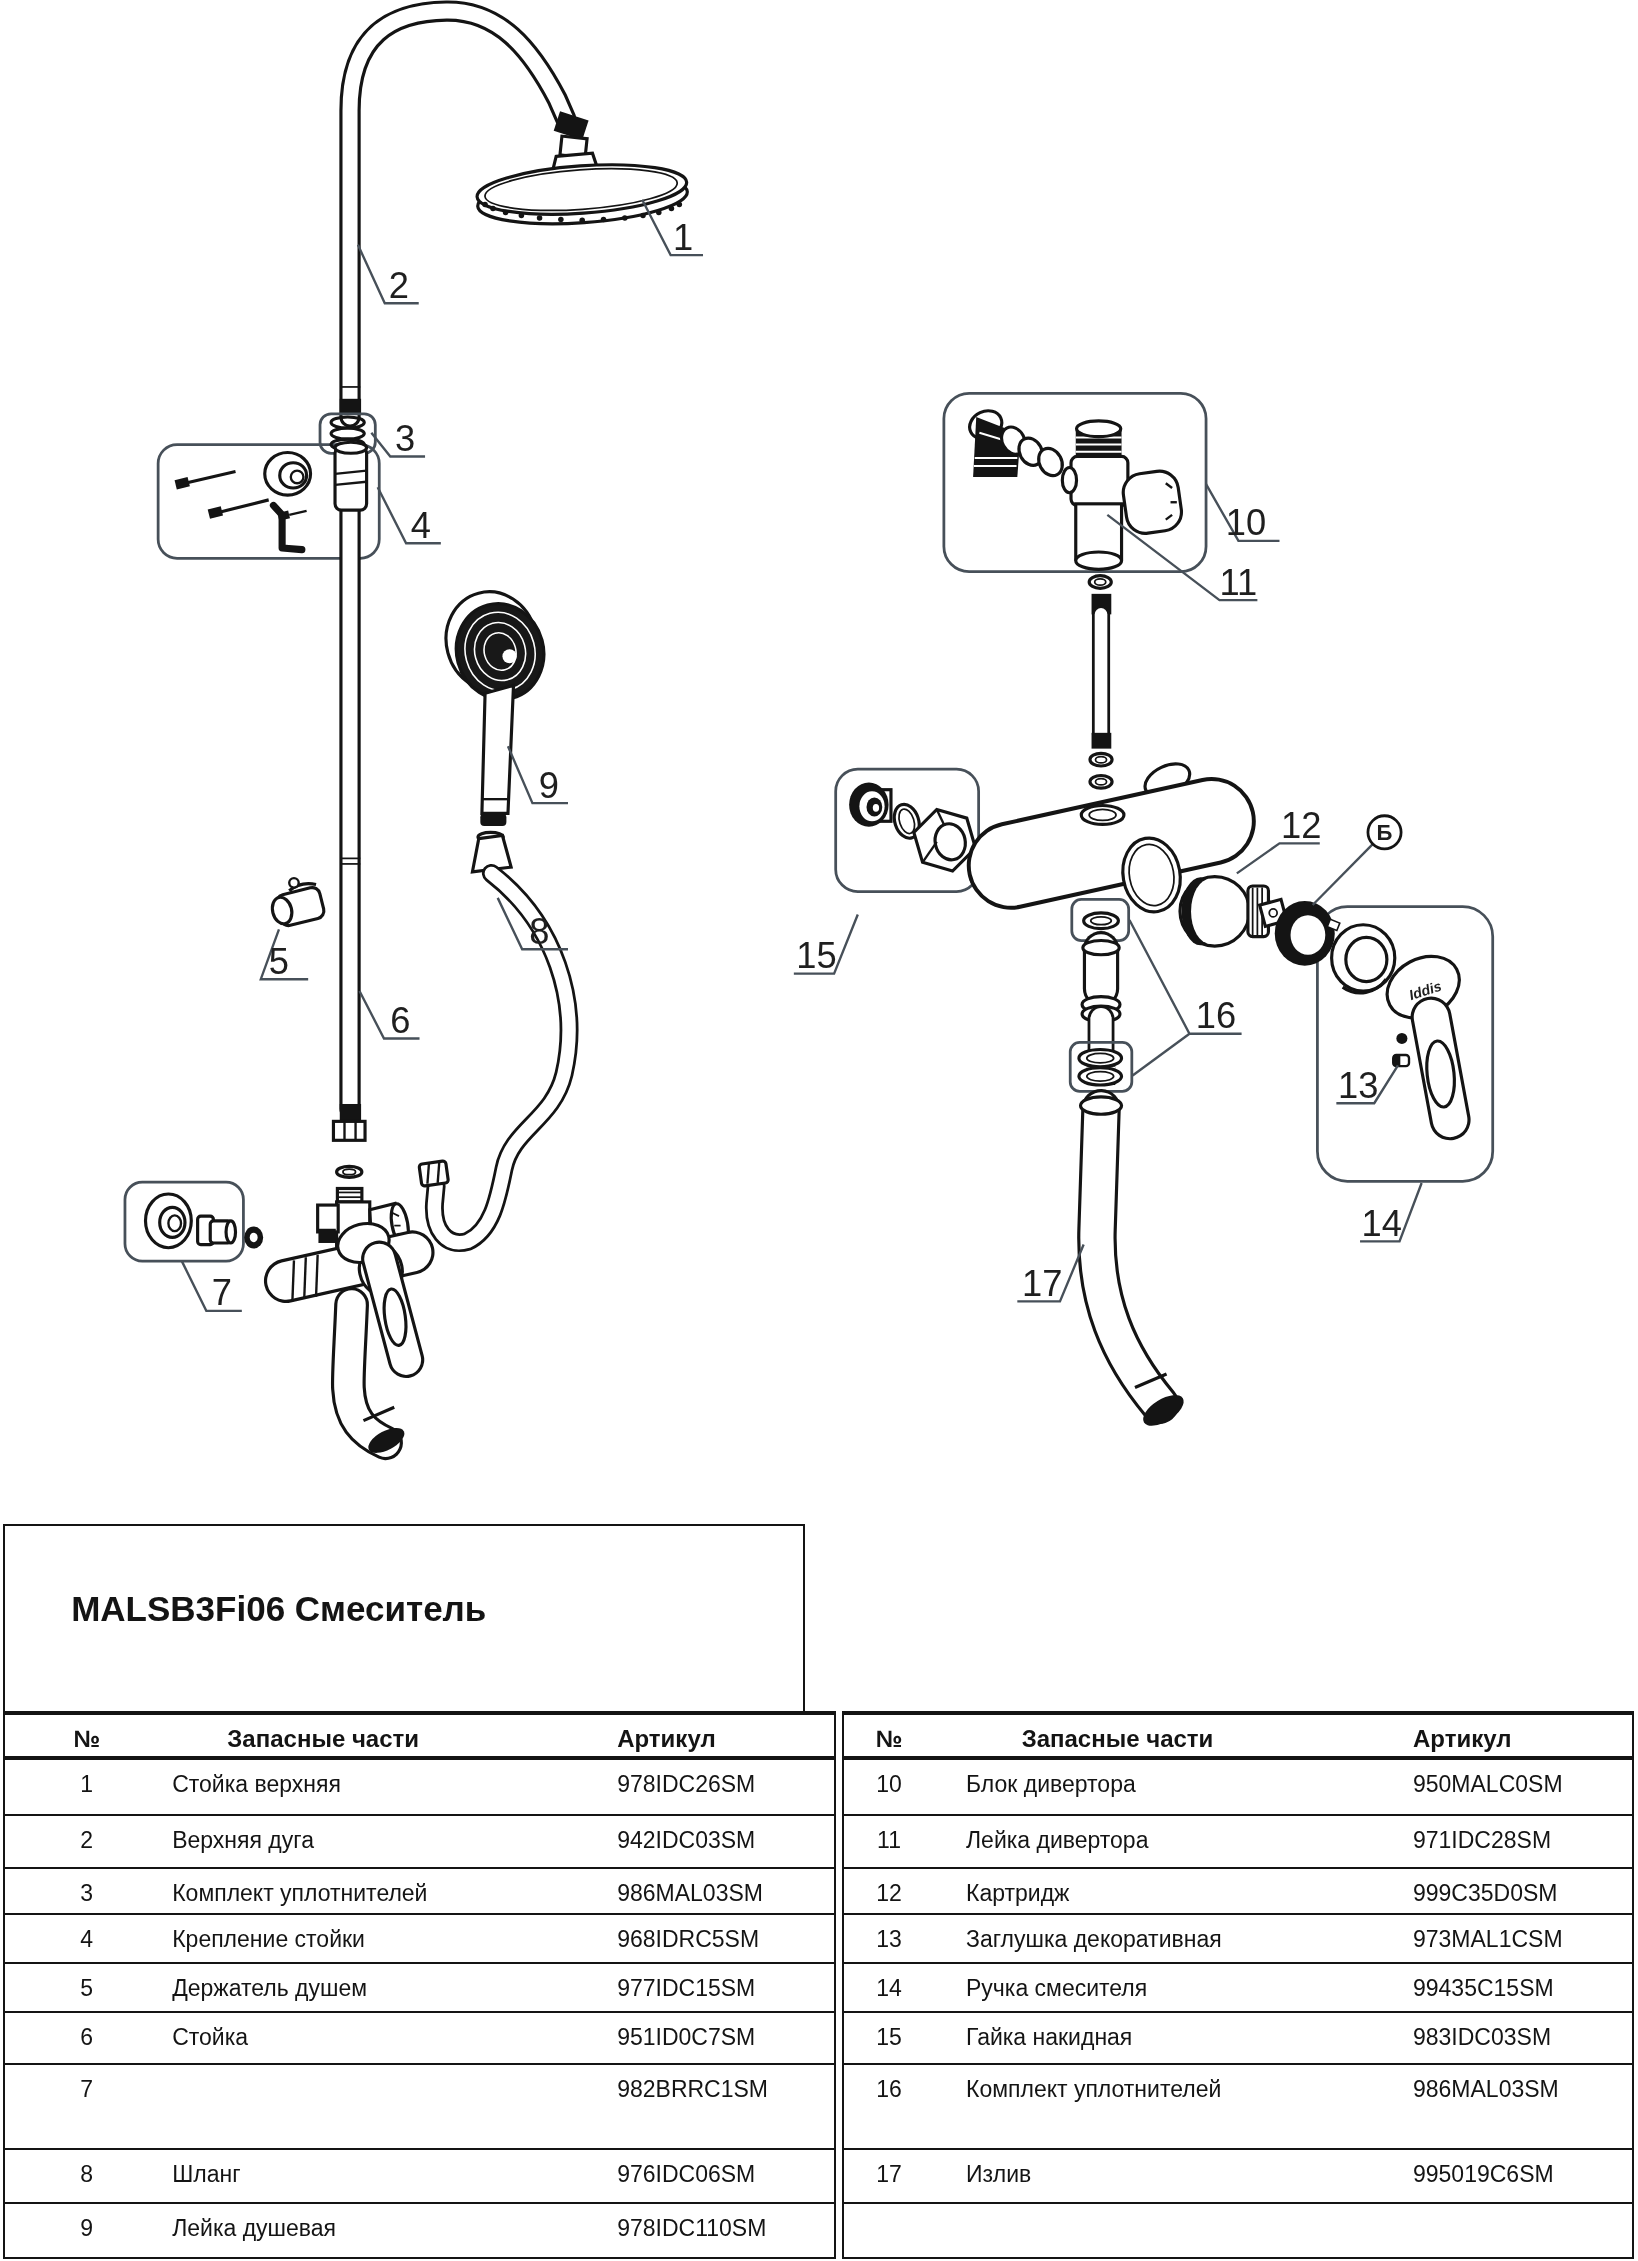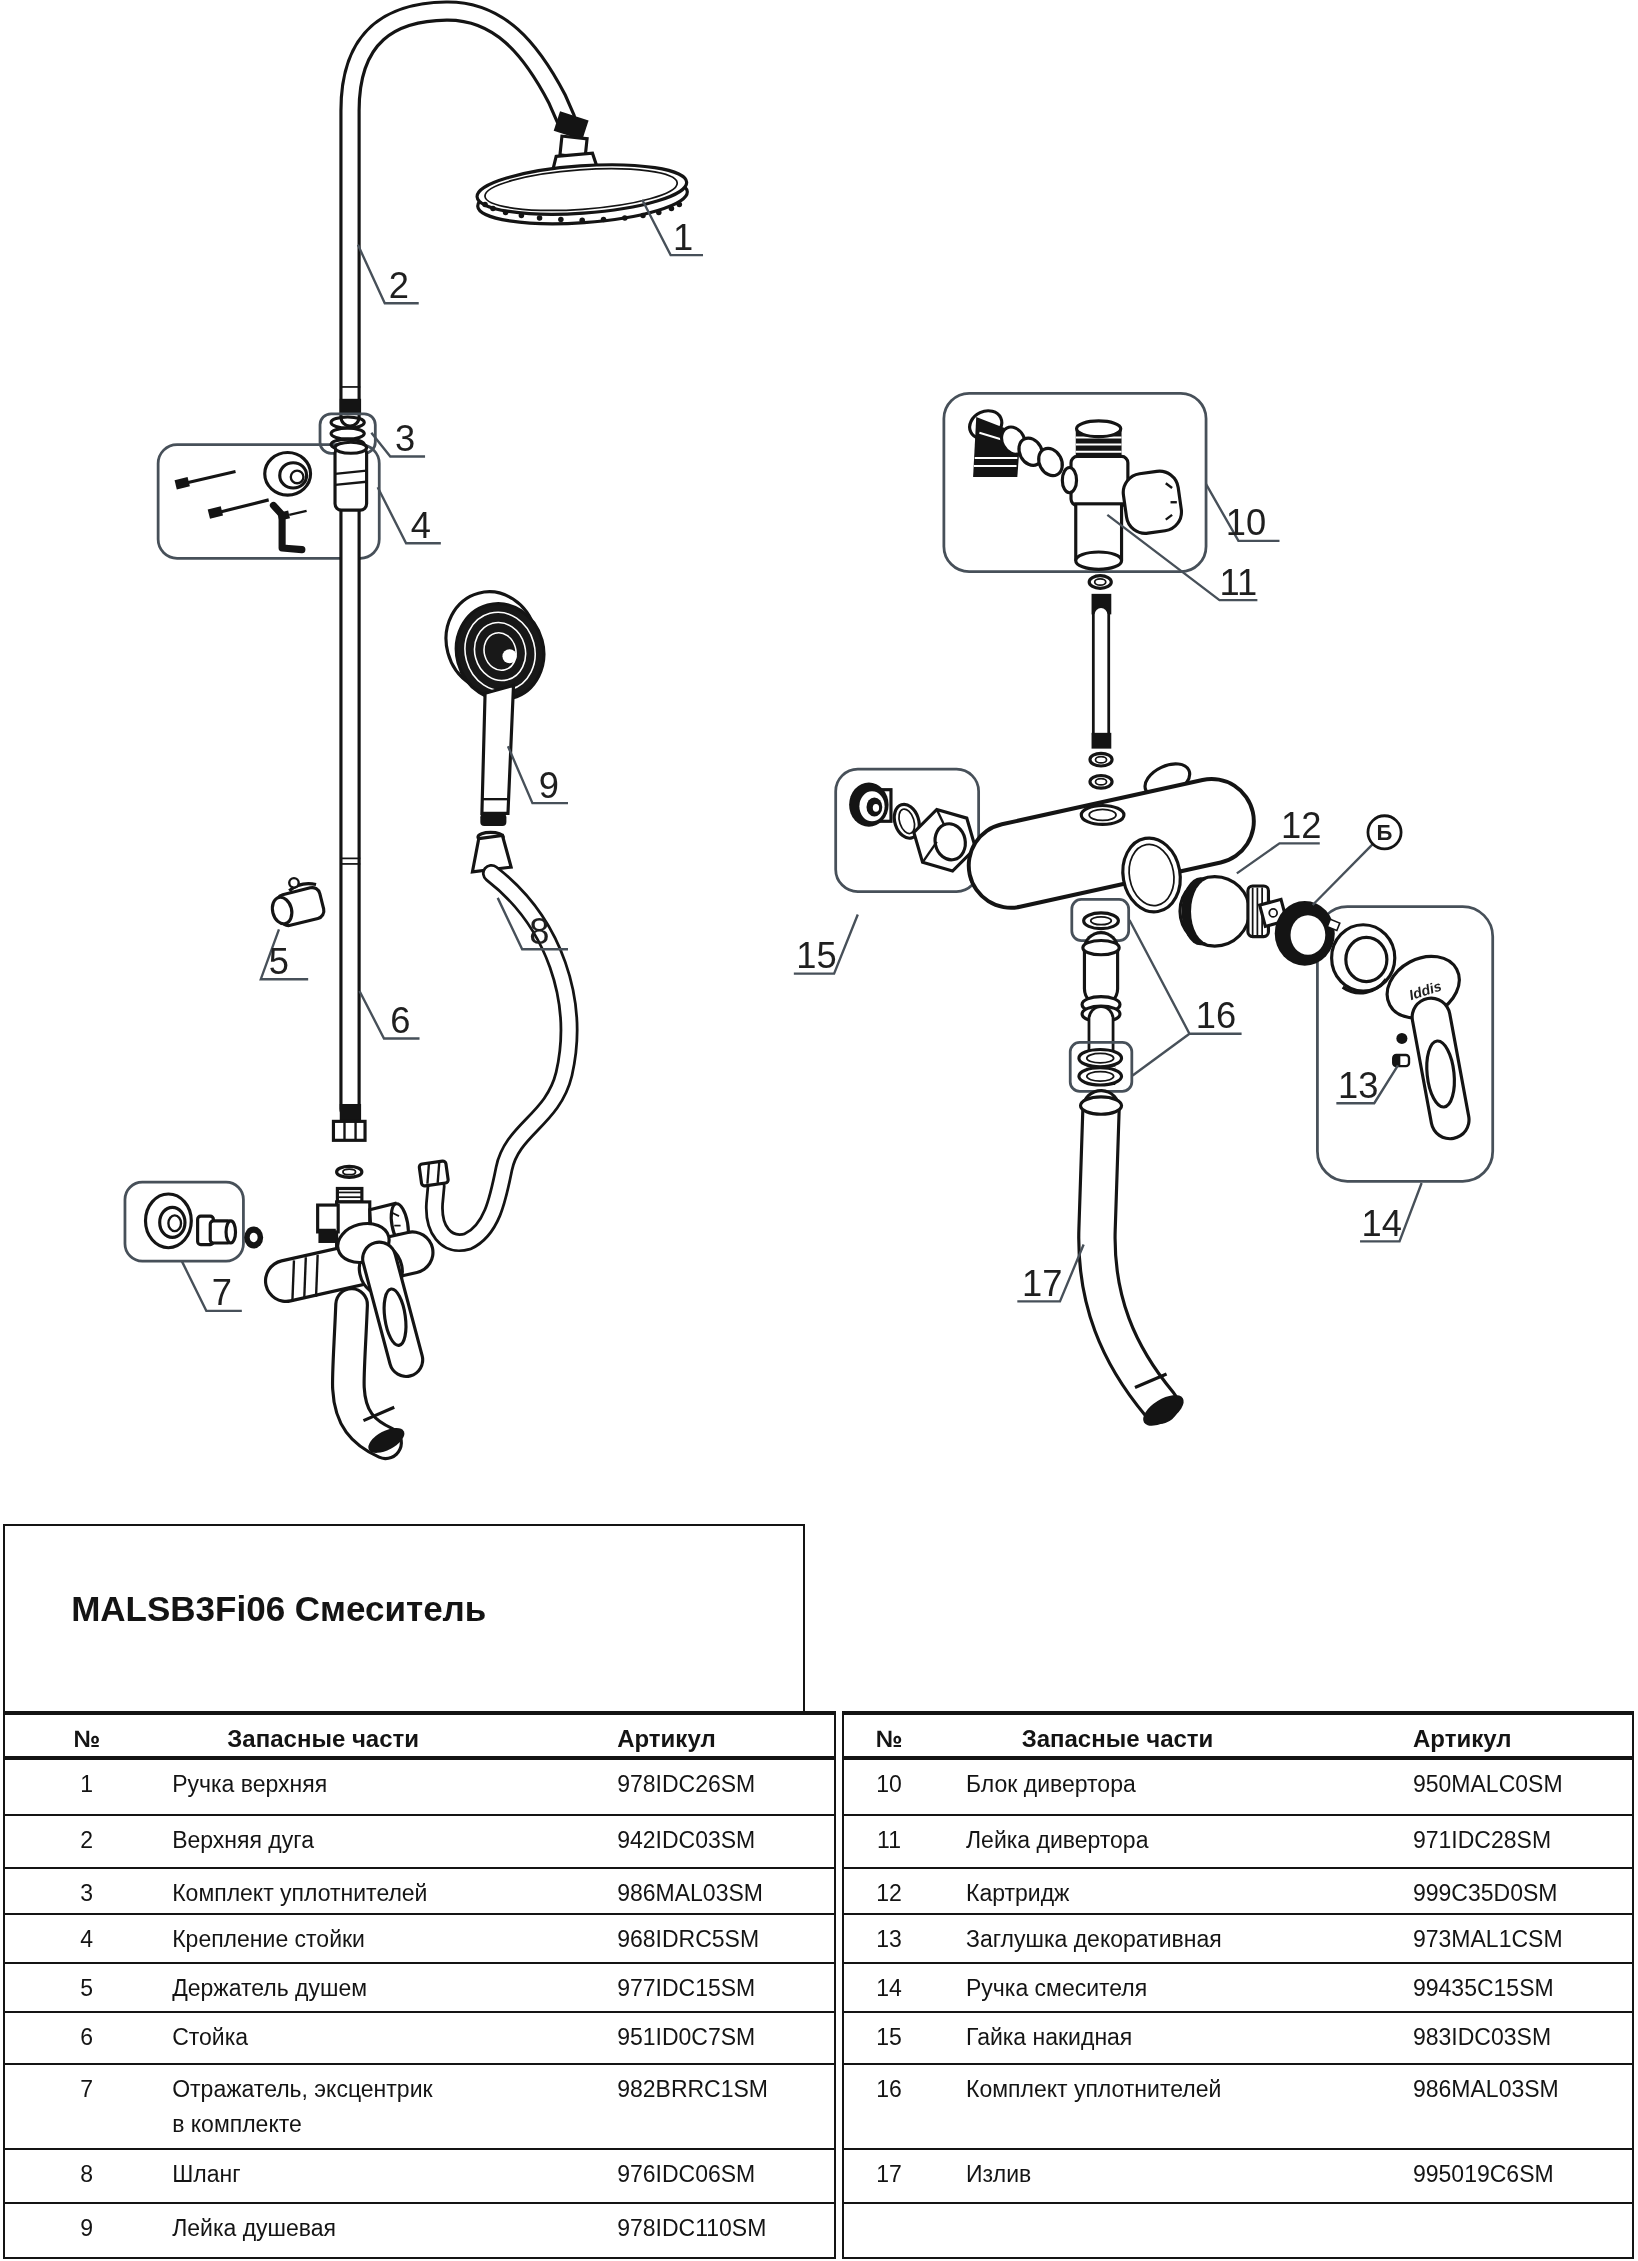--- a/index.html
+++ b/index.html
@@ -383,21 +383,21 @@
 </div>
 
 <div class="tbl tbl-left">
   <div class="thead">
     <span class="c num">№</span>
     <span class="c hname">Запасные части</span>
     <span class="c sku">Артикул</span>
   </div>
   <div class="trow" style="height:56px">
     <span class="c num">1</span>
-    <span class="c name">Ручка верхняя</span>
+    <span class="c name">Стойка верхняя</span>
     <span class="c sku">978IDC26SM</span>
   </div>
   <div class="trow" style="height:53px">
     <span class="c num">2</span>
     <span class="c name">Верхняя дуга</span>
     <span class="c sku">942IDC03SM</span>
   </div>
   <div class="trow" style="height:46px">
     <span class="c num">3</span>
     <span class="c name">Комплект уплотнителей</span>
@@ -413,24 +413,20 @@
     <span class="c name">Держатель душем</span>
     <span class="c sku">977IDC15SM</span>
   </div>
   <div class="trow" style="height:52px">
     <span class="c num">6</span>
     <span class="c name">Стойка</span>
     <span class="c sku">951ID0C7SM</span>
   </div>
   <div class="trow" style="height:85px">
     <span class="c num">7</span>
-    <span class="c name">
-      <span>Отражатель, эксцентрик</span>
-      <span>в комплекте</span>
-    </span>
     <span class="c sku">982BRRC1SM</span>
   </div>
   <div class="trow" style="height:54px">
     <span class="c num">8</span>
     <span class="c name">Шланг</span>
     <span class="c sku">976IDC06SM</span>
   </div>
   <div class="trow" style="height:55px">
     <span class="c num">9</span>
     <span class="c name">Лейка душевая</span>

